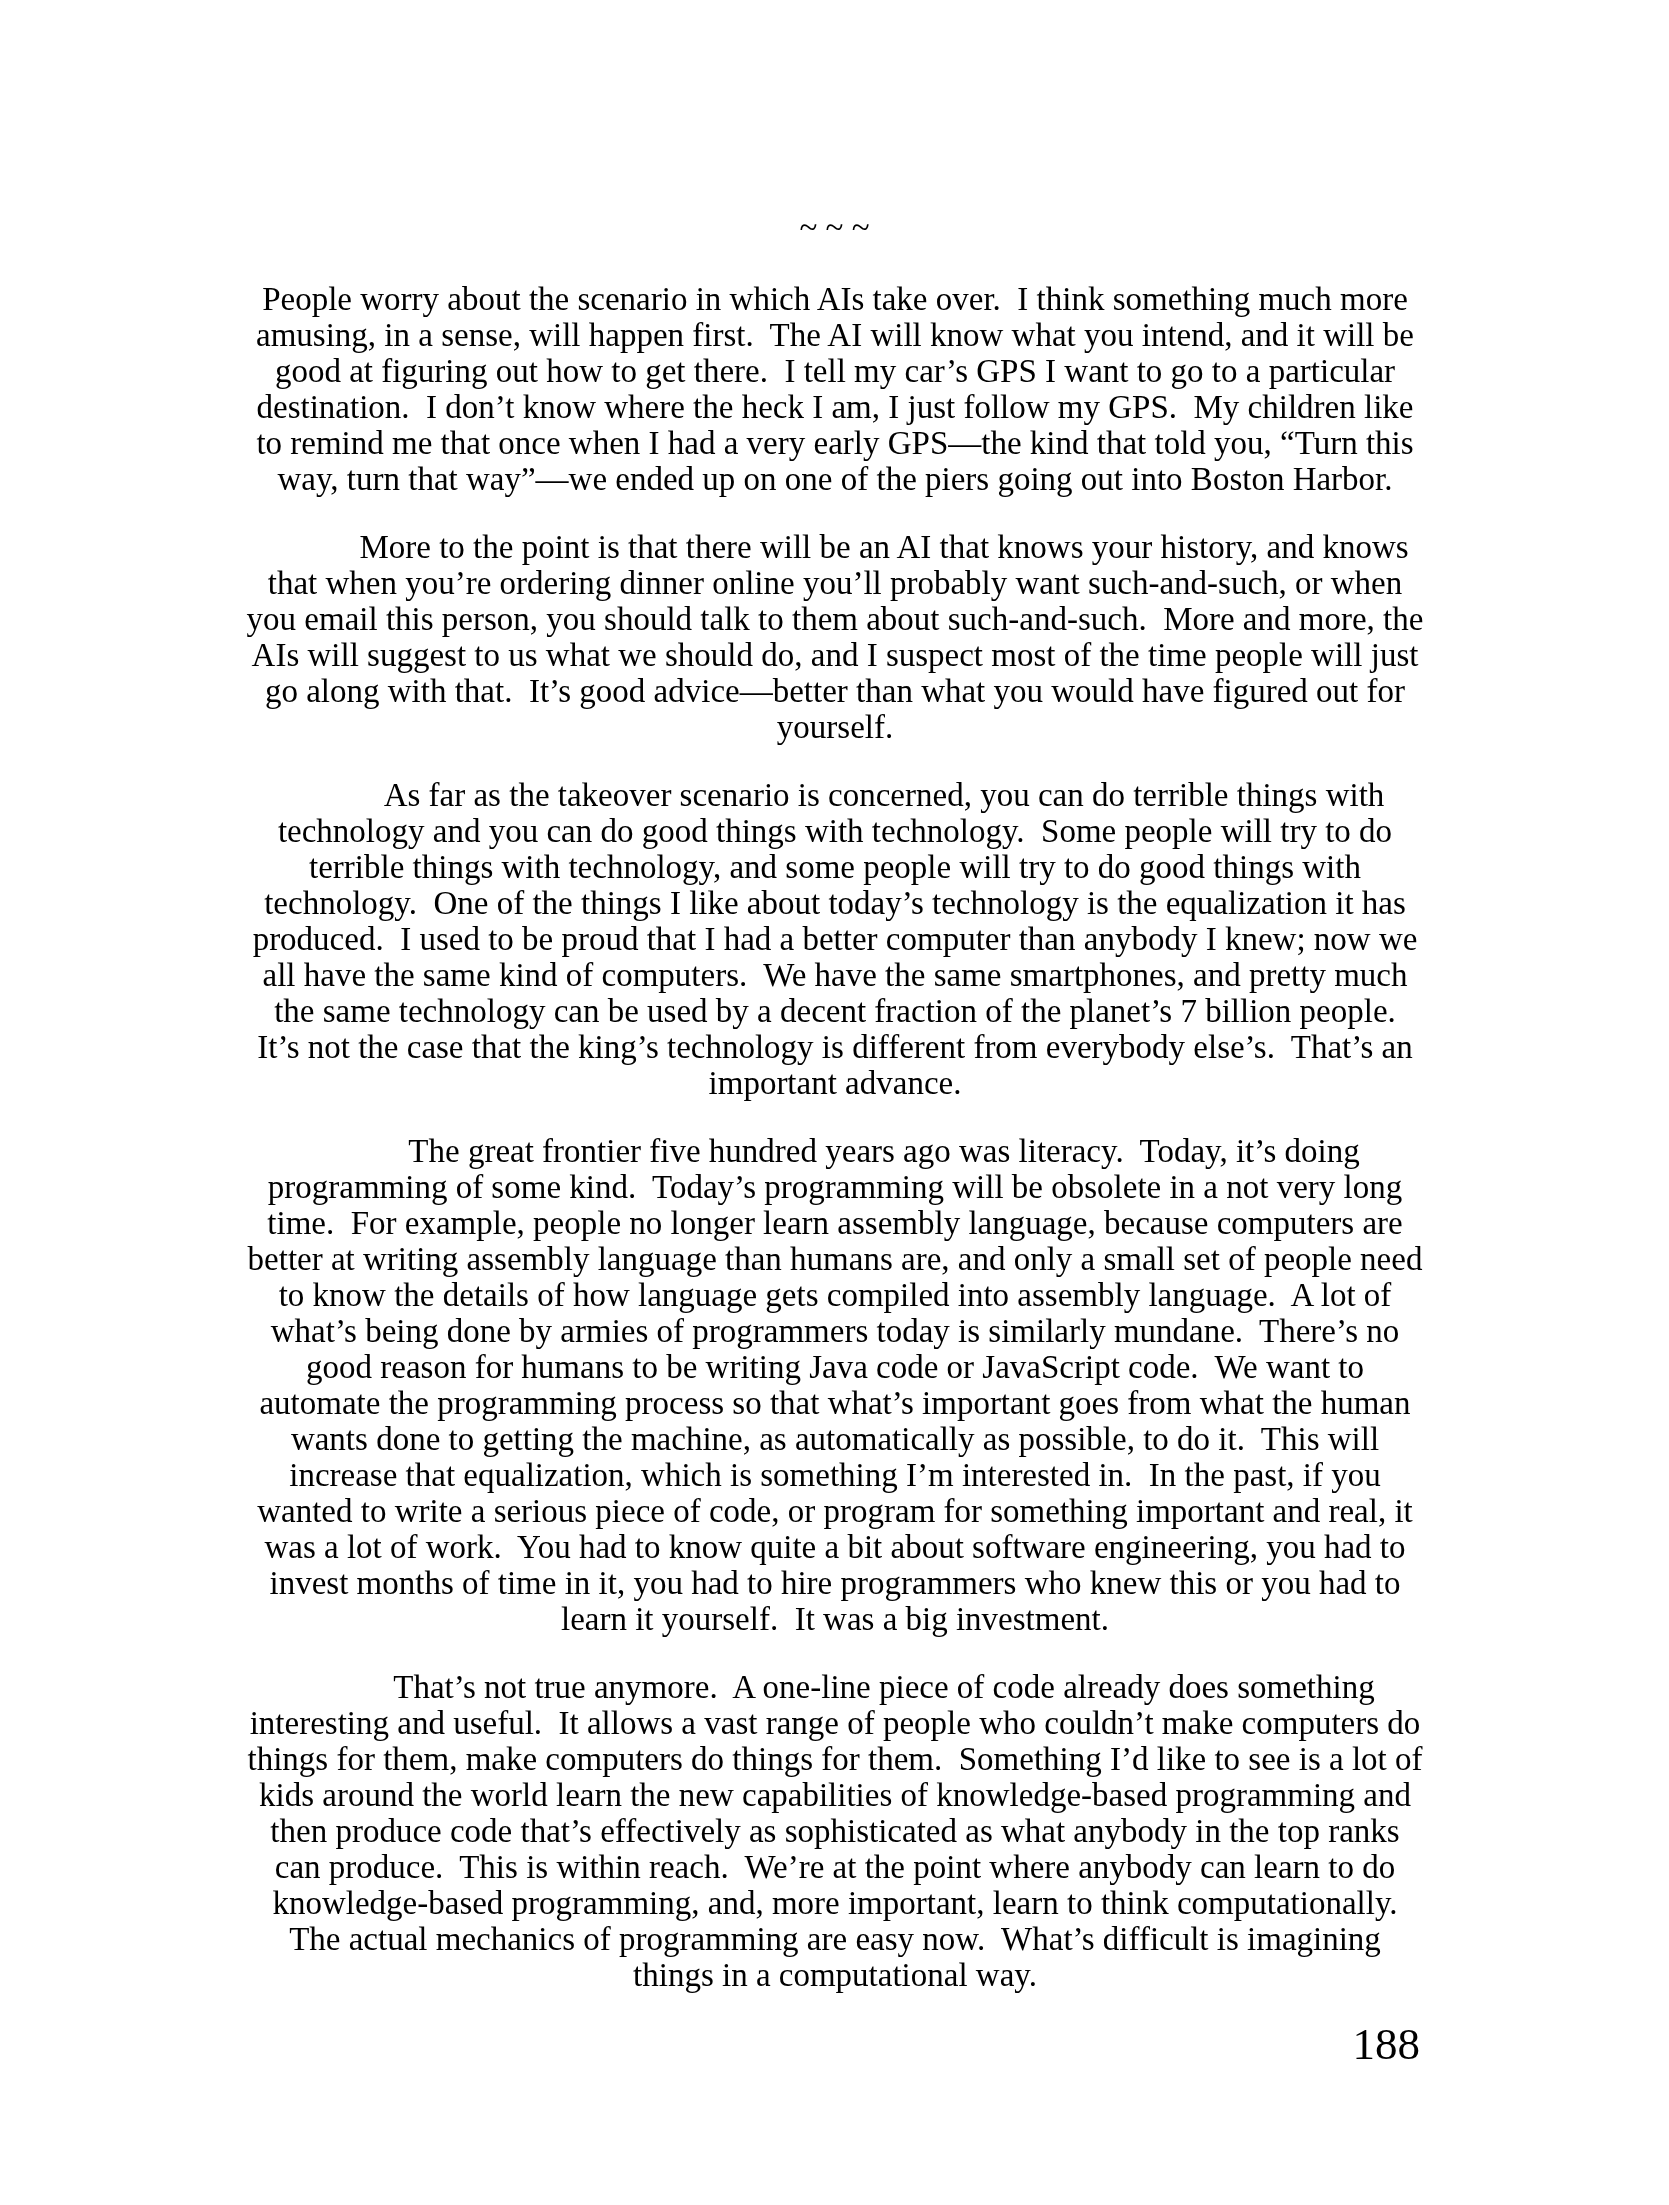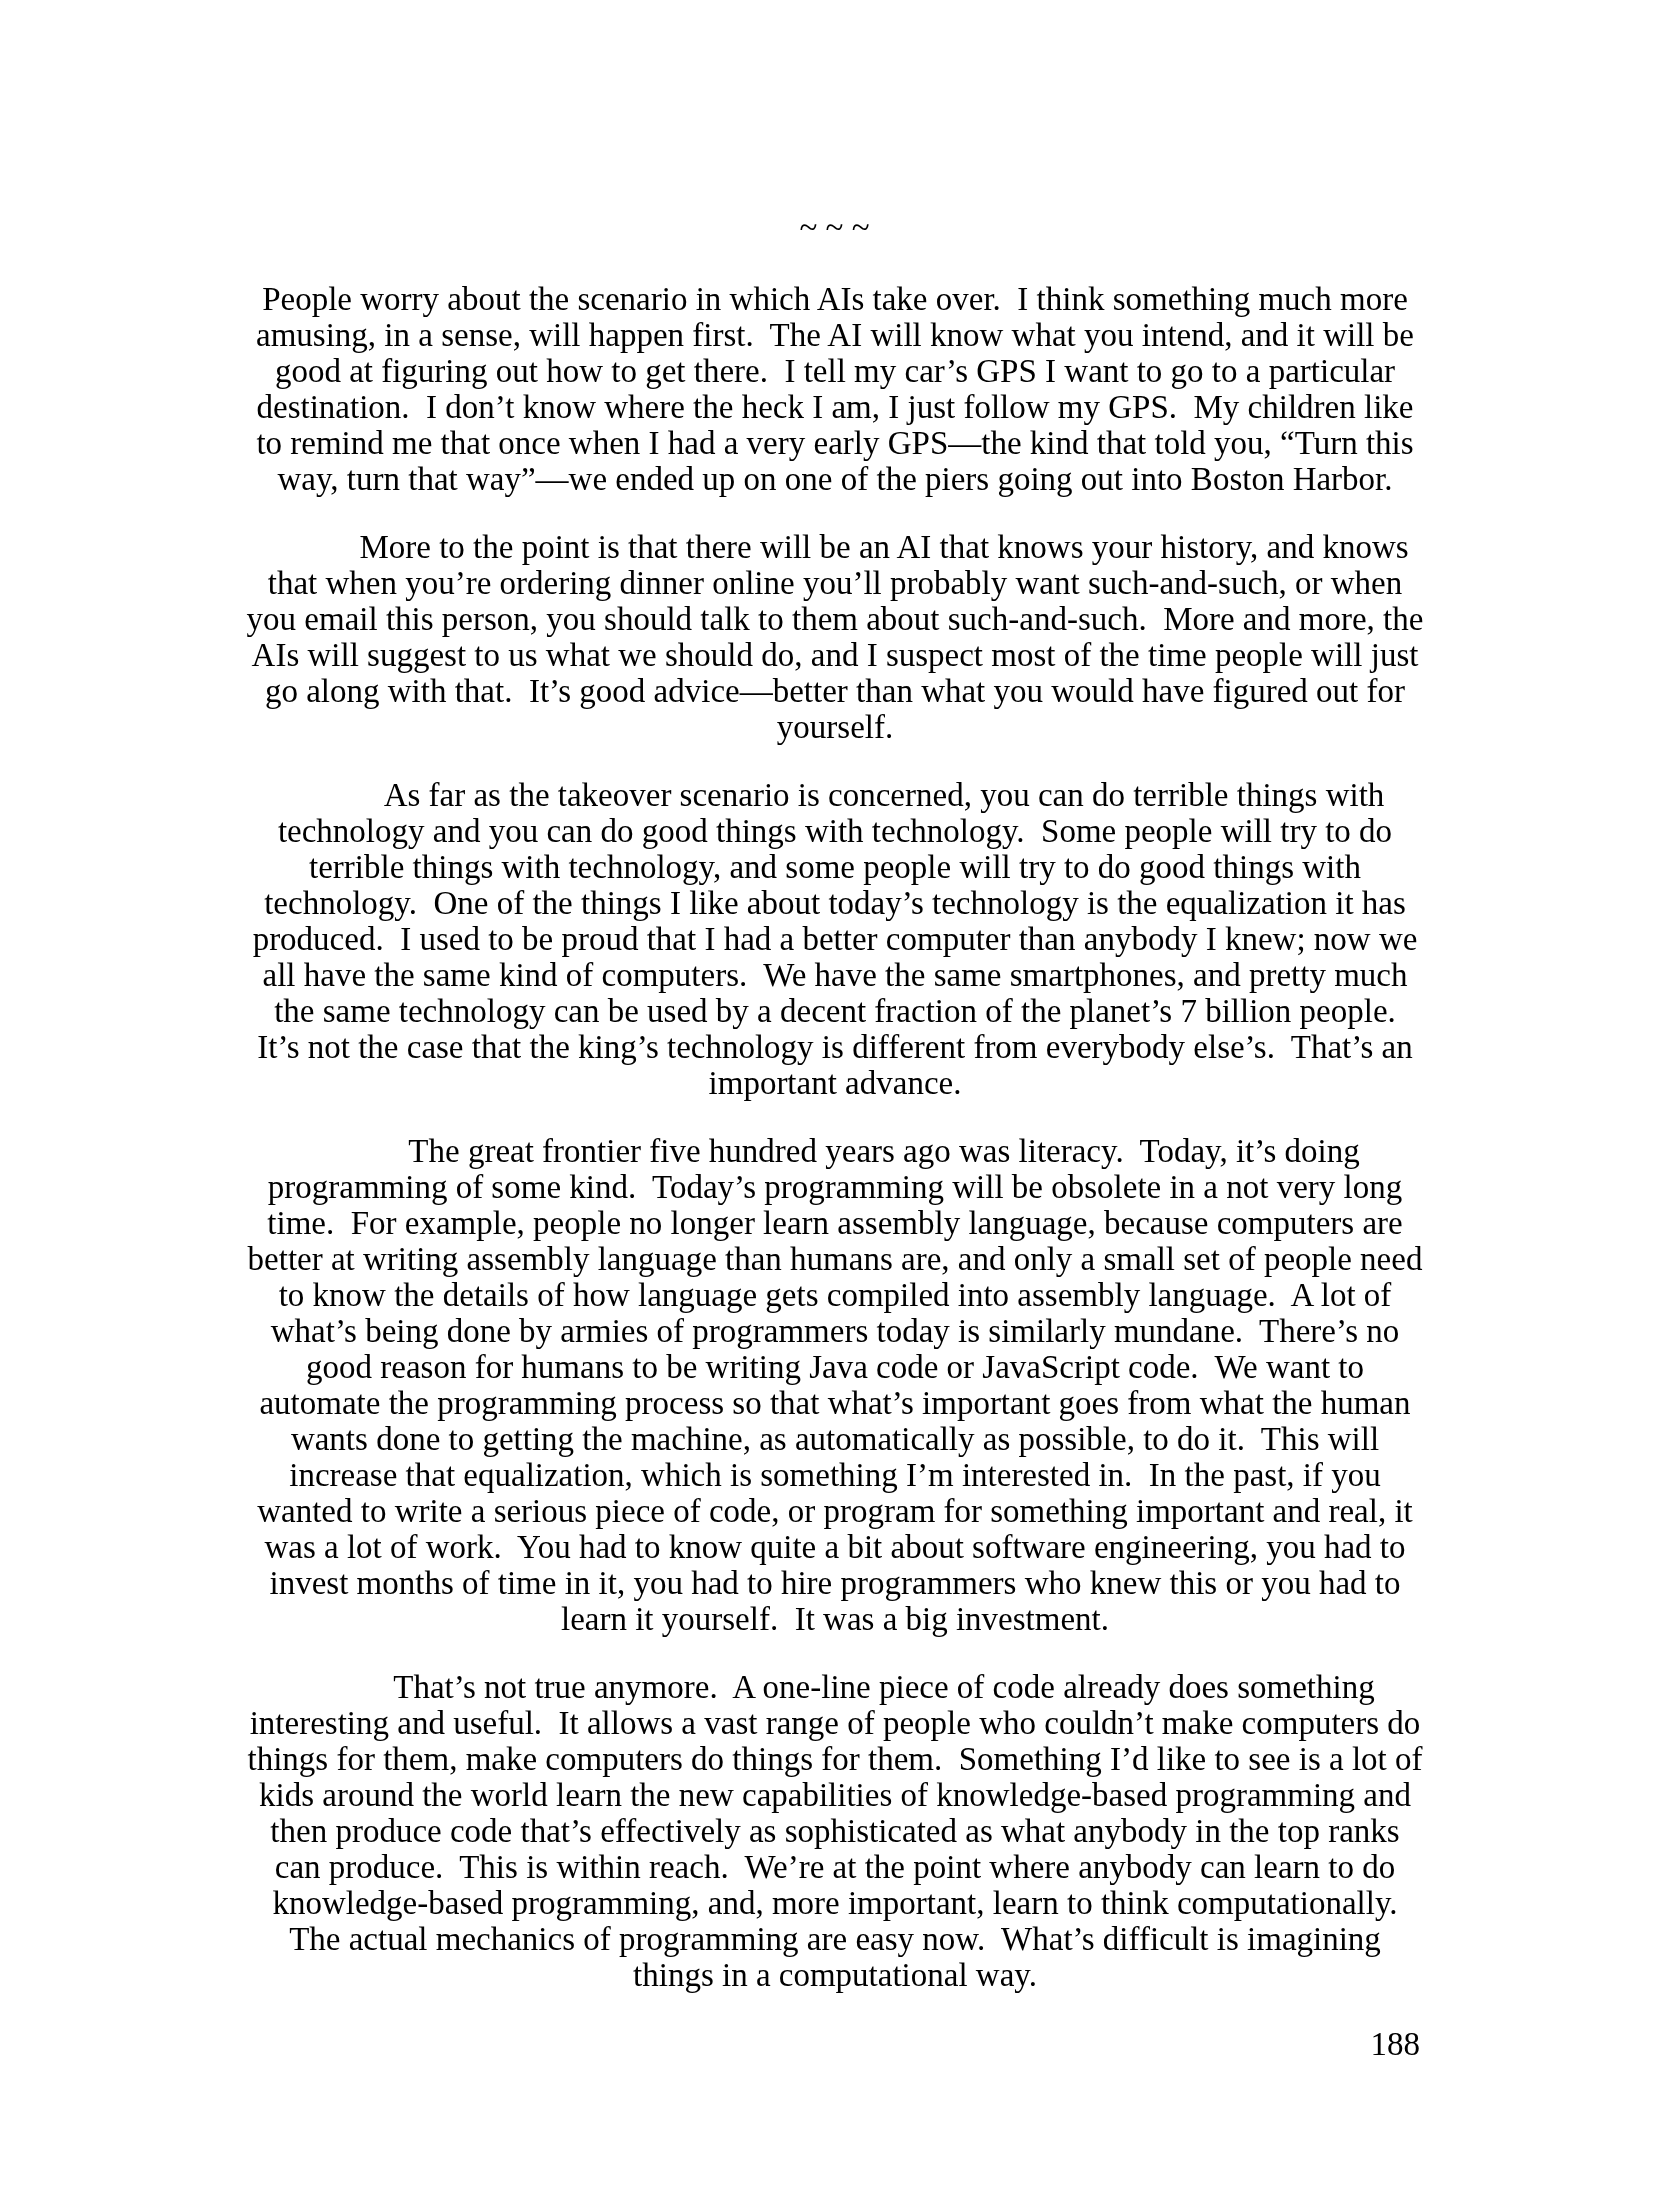--- a/index.html
+++ b/index.html
@@ -43,21 +43,21 @@
     word-spacing: normal;
   }
   .para.indent {
     text-indent: 98px;
     margin-top: 32px;
   }
   .page-number {
     position: absolute;
     top: 2026px;
     right: 249px;
-    font-size: 33px;
+    font-size: 45px;
     line-height: 36px;
     text-align: right;
   }
   .bates-stamp {
     position: absolute;
     top: 2160px;
     right: 24px;
     font-size: 31px;
     line-height: 31px;
     font-family: "Liberation Sans", "DejaVu Sans", sans-serif;

